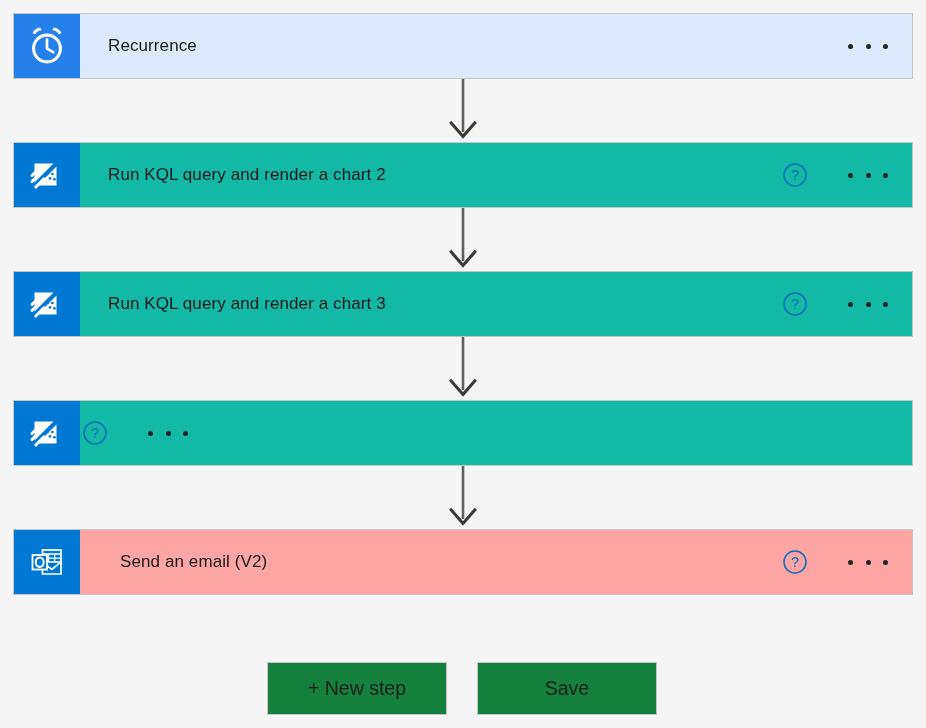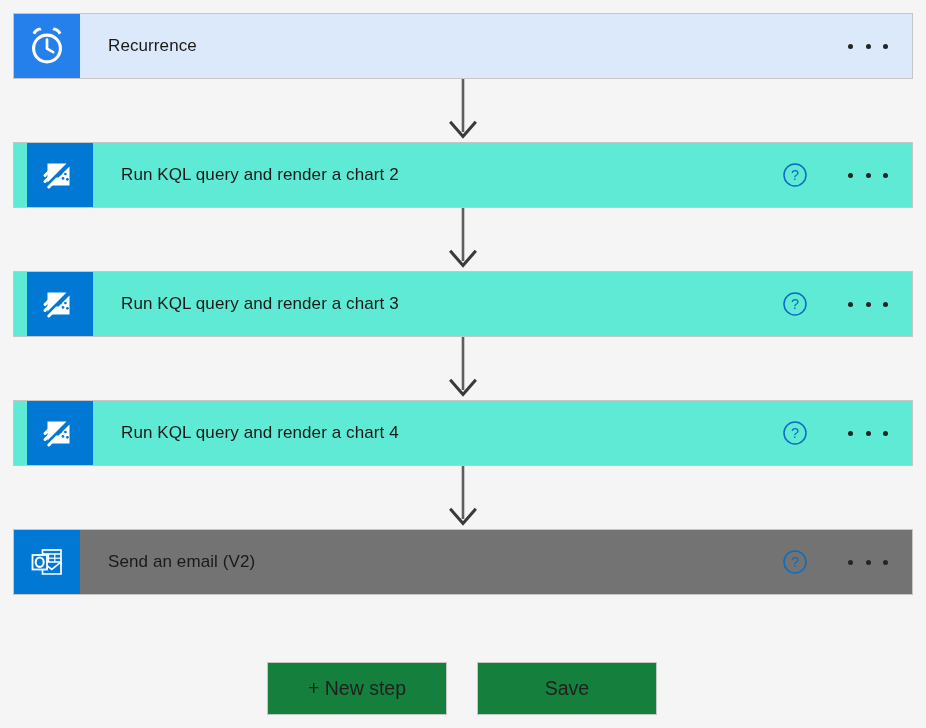--- a/index.html
+++ b/index.html
@@ -30,22 +30,22 @@
     left: 13px;
     width: 900px;
     height: 66px;
     box-sizing: border-box;
     border: 1px solid #c8c6c4;
     display: flex;
     align-items: stretch;
     background: #dfe3e8;
   }
   .card.trigger  { background: #dbe9fb; }
-  .card.mail     { background: #737373; }
-  .card.action   { background: #5eead4; padding-left: 13px; }
+  .card.mail     { background: #fca5a5; gap: 12px; }
+  .card.action   { background: #14b8a6; }
 
   .card-icon {
     width: 66px;
     min-width: 66px;
     height: 100%;
     display: flex;
     align-items: center;
     justify-content: center;
     background: #0078d4;
   }
@@ -244,21 +244,20 @@
         <path d="M29.5 11.5 L29.5 30.5 L10.5 30.5 Z" fill="#ffffff"></path>
         <circle cx="20.5" cy="19.0" r="1.35" fill="#0078d4"></circle>
         <circle cx="25.4" cy="19.0" r="1.35" fill="#0078d4"></circle>
         <circle cx="23.0" cy="23.4" r="1.35" fill="#0078d4"></circle>
         <circle cx="27.4" cy="24.3" r="1.35" fill="#0078d4"></circle>
         <path d="M5.0 20.5 L12.0 13.5" stroke="#ffffff" stroke-width="3.0" stroke-linecap="round"></path>
         <path d="M5.0 26.5 L14.5 17.0" stroke="#ffffff" stroke-width="3.0" stroke-linecap="round"></path>
         <path d="M8.8 32.0 L17.0 23.8" stroke="#ffffff" stroke-width="3.0" stroke-linecap="round"></path>
       </svg>
     </div>
-    <div class="card-title">Run KQL query and render a chart 4</div>
     <div class="card-actions">
       <div class="help-icon">
         <svg width="26" height="26" viewBox="0 0 26 26" aria-hidden="true">
           <circle cx="13" cy="13" r="11" fill="none" stroke="#0f6cbd" stroke-width="1.5"></circle>
           <text x="13" y="18.4" text-anchor="middle" font-family="Liberation Sans, sans-serif" font-size="14.5" fill="#0f6cbd">?</text>
         </svg>
       </div>
       <div class="ellipsis">
           <i></i>
           <i></i>

